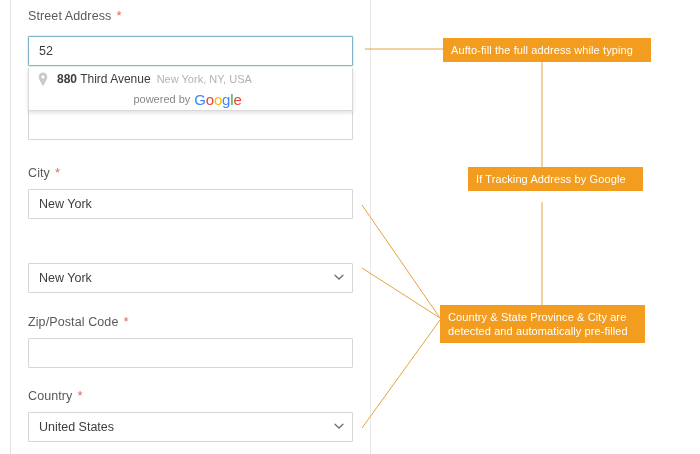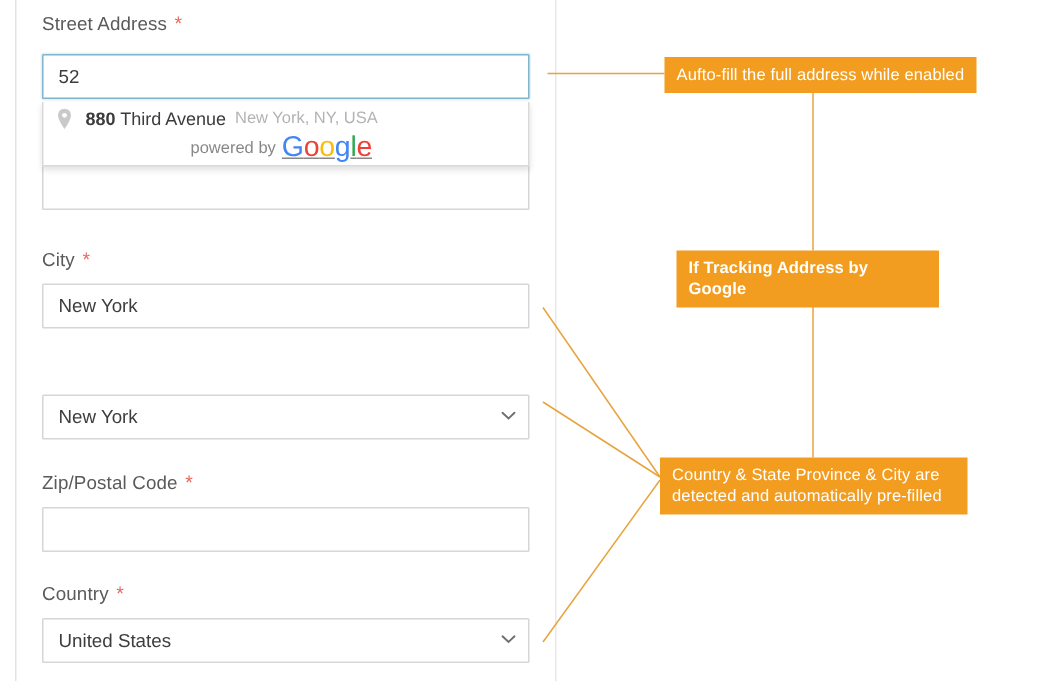--- a/index.html
+++ b/index.html
@@ -118,21 +118,21 @@
   }
   .ac-powered {
     display: flex;
     justify-content: center;
     align-items: center;
     height: 20px;
     padding: 0 6px 2px 0;
     font-size: 11px;
     color: #878787;
   }
-  .g-logo { margin-left: 4px; font-size: 19px; letter-spacing: -.2px; text-decoration: underline; }
+  .g-logo { margin-left: 4px; font-size: 15px; letter-spacing: -.2px; }
   .g-b { color: #4285F4; } .g-r { color: #EA4335; }
   .g-y { color: #FBBC05; } .g-g { color: #34A853; }
 
   
   .callout {
     position: absolute;
     background: #F29D20;
     color: #ffffff;
     font-size: 11px;
     line-height: 14px;
@@ -216,24 +216,24 @@
   <div class="selinput" style="top:412px;">
     <span>United States</span>
     <span class="caret">
       <svg viewBox="0 0 10 7" width="10" height="7">
           <path d="M1 1.2 L5 5 L9 1.2" fill="none" stroke="#6f6f6f" stroke-width="1.3" stroke-linecap="round"></path>
         </svg>
     </span>
   </div>
 
   <div class="callout" style="left:443px; top:38px; width:208px;">
-    <div>Aufto-fill the full address while enabled</div>
-  </div>
-
-  <div class="callout" style="left:451px; top:167px; width:175px;font-weight:bold;">
+    <div>Aufto-fill the full address while typing</div>
+  </div>
+
+  <div class="callout" style="left:468px; top:167px; width:175px;">
     <div>If Tracking Address by Google</div>
   </div>
 
   <div class="callout" style="left:440px; top:305px; width:205px;">
     <div>Country &amp; State Province &amp; City are</div>
     <div>detected and automatically pre-filled</div>
   </div>
 
 </div>
 

